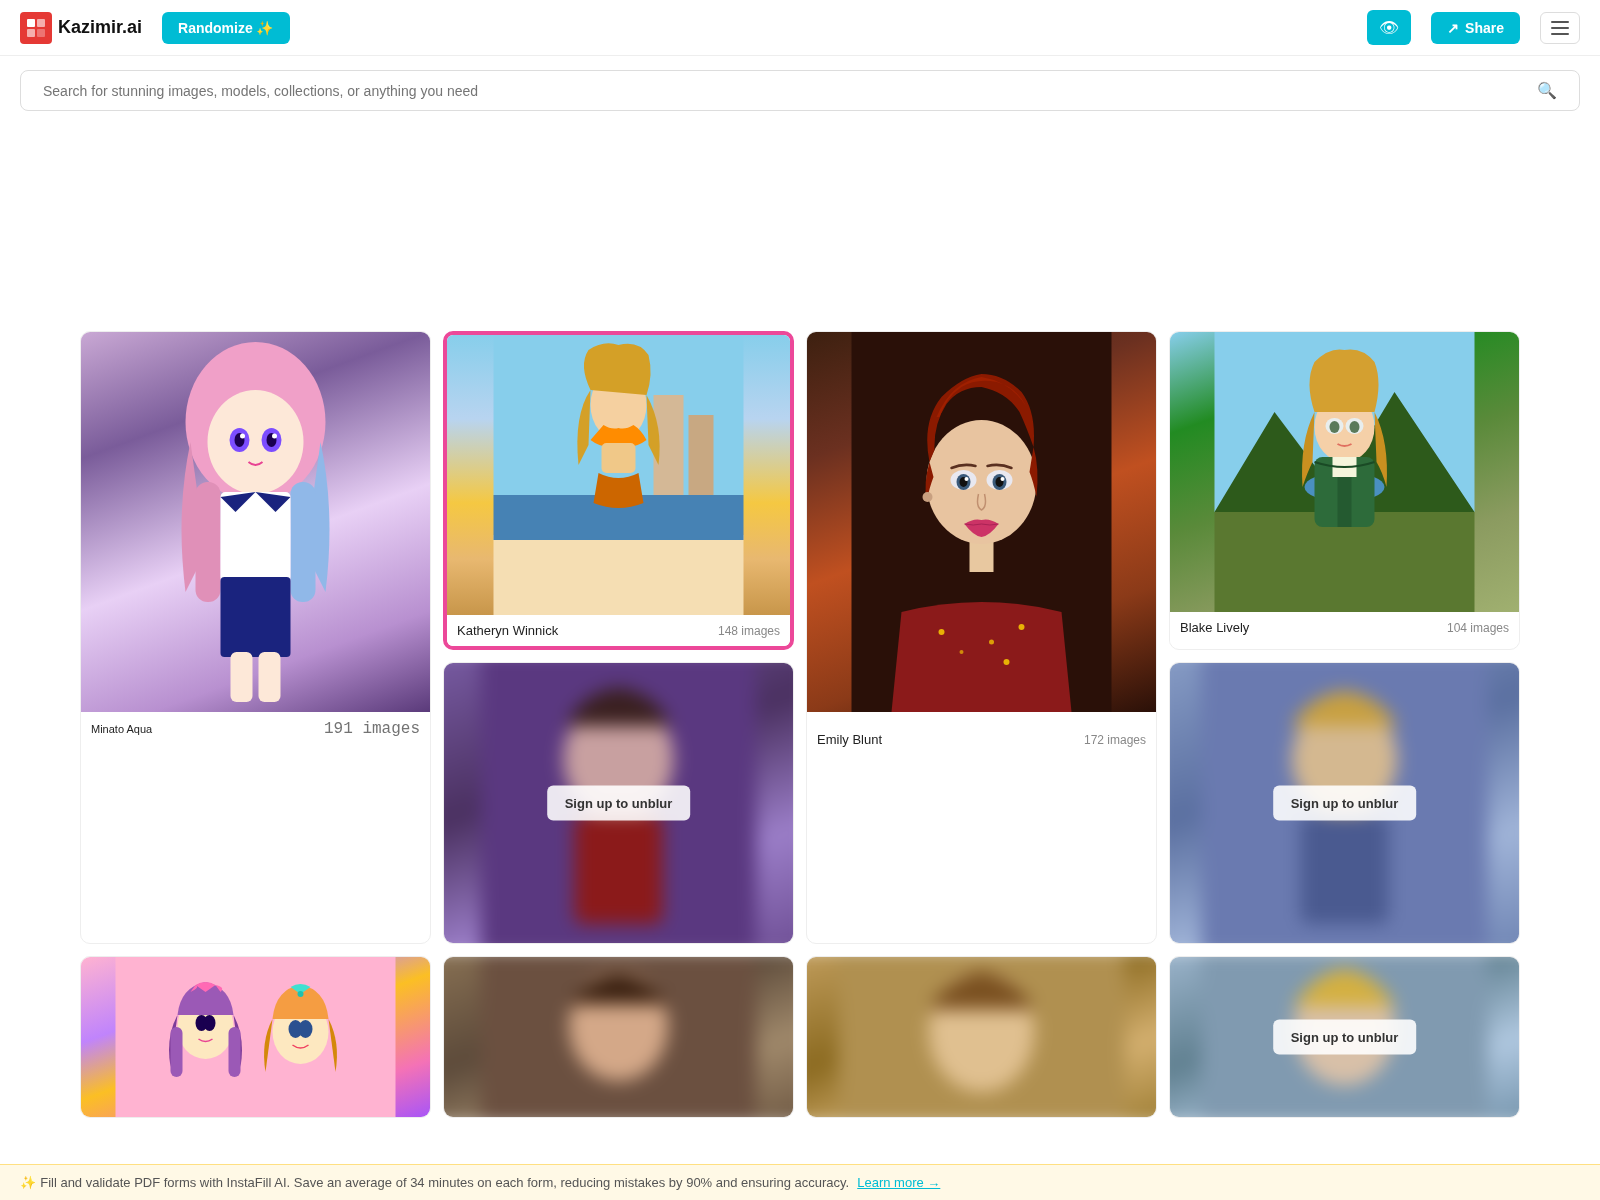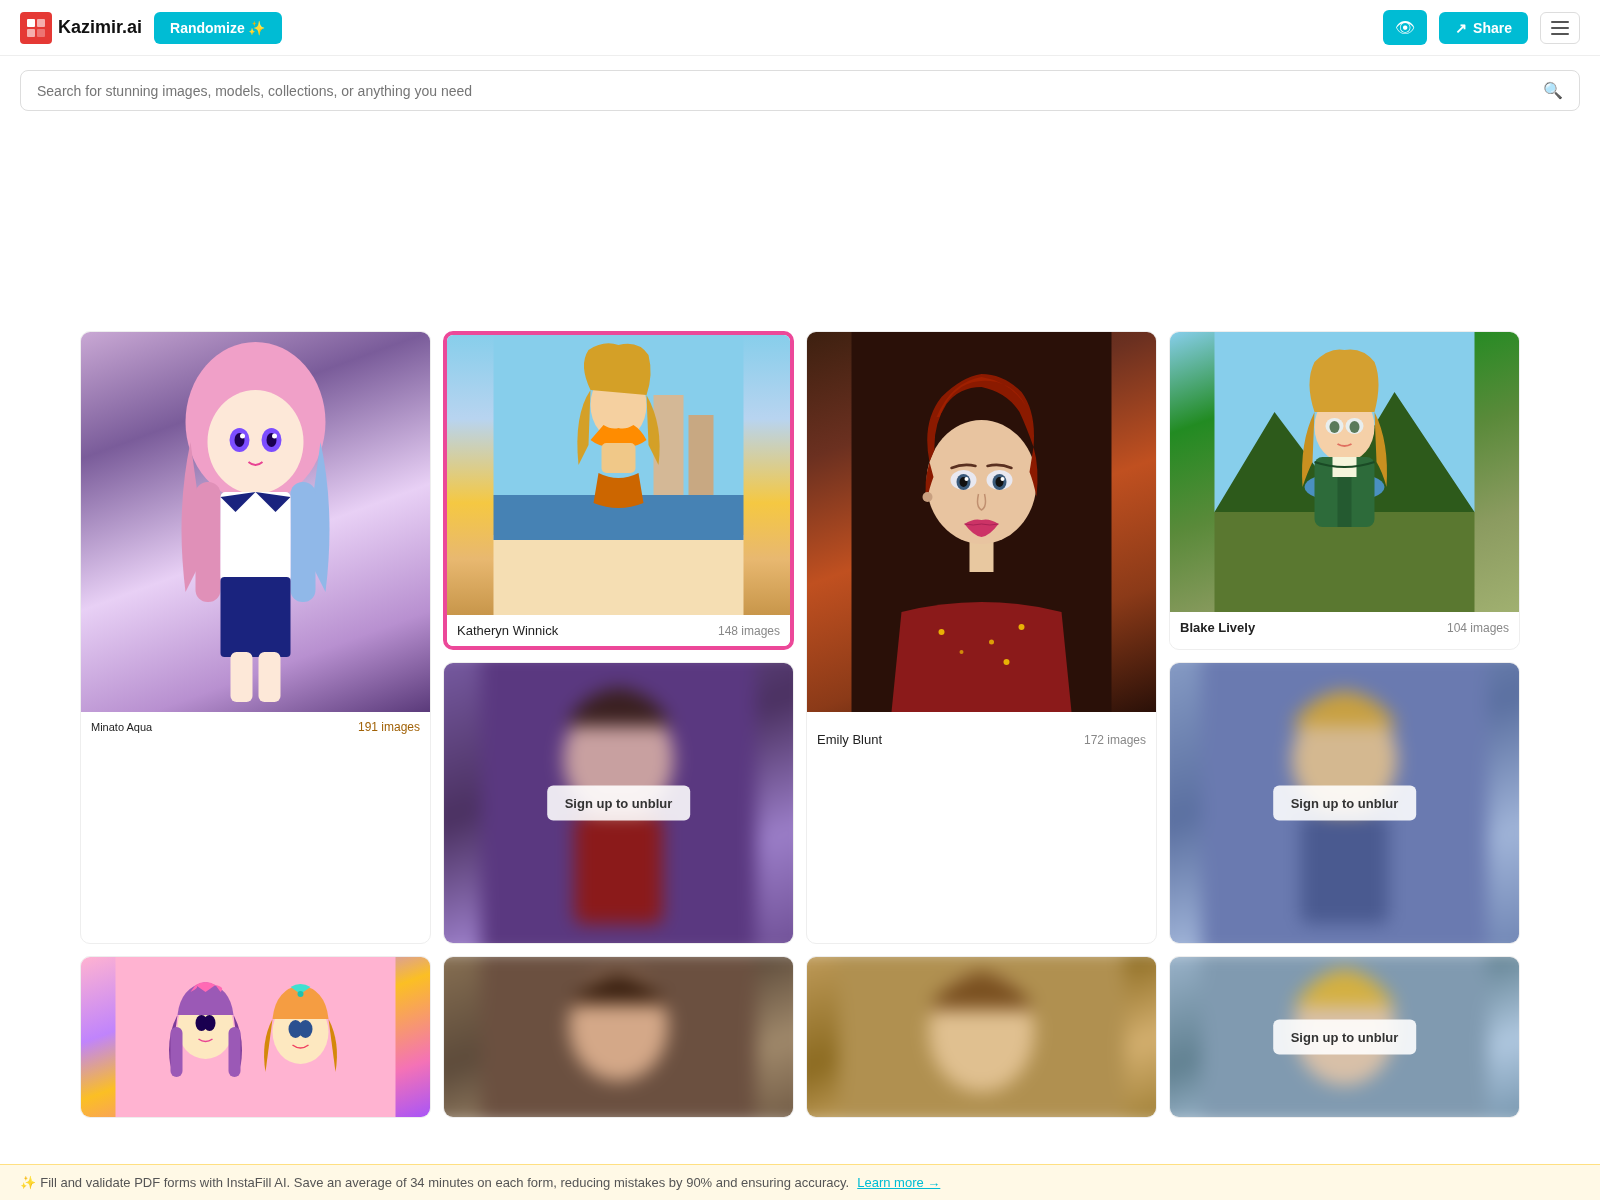--- a/index.html
+++ b/index.html
@@ -1,21 +1,21 @@
 <!DOCTYPE html>
 <html><head>
   <meta charset="utf-8">
   <style>
     * { box-sizing: border-box; margin: 0; padding: 0; }
     body { font-family: -apple-system, BlinkMacSystemFont, 'Segoe UI', sans-serif; background: #fff; color: #333; }
   </style>
 </head>
 <body>
 
-<header style="display:flex;align-items:center;padding:10px 20px;border-bottom:1px solid #eee;gap:12px;">
+<header style="display:flex;align-items:center;padding:10px 20px;border-bottom:1px solid #eee;gap:20px;">
   <div style="display:flex;align-items:center;gap:6px;cursor:pointer;">
     <div style="width:32px;height:32px;background:#e53935;border-radius:4px;display:flex;align-items:center;justify-content:center;">
       <svg width="22" height="22" viewBox="0 0 22 22" fill="none">
         <rect x="2" y="2" width="8" height="8" fill="white" rx="1"></rect>
         <rect x="12" y="2" width="8" height="8" fill="white" rx="1" opacity="0.6"></rect>
         <rect x="2" y="12" width="8" height="8" fill="white" rx="1" opacity="0.6"></rect>
         <rect x="12" y="12" width="8" height="8" fill="white" rx="1" opacity="0.3"></rect>
       </svg>
     </div>
     <span style="font-weight:700;font-size:18px;color:#111;">Kazimir.ai</span>
@@ -35,21 +35,21 @@
   </button>
 
   <button style="background:none;border:1px solid #ddd;border-radius:6px;padding:8px 10px;cursor:pointer;display:flex;flex-direction:column;gap:4px;align-items:center;justify-content:center;">
     <div style="width:18px;height:2px;background:#555;border-radius:2px;"></div>
     <div style="width:18px;height:2px;background:#555;border-radius:2px;"></div>
     <div style="width:18px;height:2px;background:#555;border-radius:2px;"></div>
   </button>
 </header>
 
 <div style="padding:14px 20px 0;">
-  <div style="display:flex;align-items:center;border:1px solid #ddd;border-radius:8px;padding:10px 16px;gap:16px;">
+  <div style="display:flex;align-items:center;border:1px solid #ddd;border-radius:8px;padding:10px 22px;gap:16px;">
     <input type="text" style="flex: 1 1 0%; border: none; outline: none; font-size: 14px; color: rgb(102, 102, 102);" placeholder="Search for stunning images, models, collections, or anything you need">
     <button style="background:none;border:none;cursor:pointer;color:#666;font-size:16px;">
       <span>🔍</span>
     </button>
   </div>
 </div>
 
 <div style="height:220px;"></div>
 
 <div style="padding:0 80px 80px;">
@@ -81,21 +81,21 @@
           <polygon points="140,160 120,180 105,165" fill="#1a237e"></polygon>
           <polygon points="140,160 160,180 175,165" fill="#1a237e"></polygon>
           <rect x="105" y="245" width="70" height="80" rx="4" fill="#1a237e"></rect>
 
           <rect x="115" y="320" width="22" height="50" rx="6" fill="#fde8d8"></rect>
           <rect x="143" y="320" width="22" height="50" rx="6" fill="#fde8d8"></rect>
         </svg>
       </div>
       <div style="display:flex;justify-content:space-between;align-items:center;padding:8px 10px;background:#fff;">
         <span style="font-size:11px;font-weight:500;color:#222;">Minato Aqua</span>
-        <span style="font-size:12px;color:#a16207;">191 images</span>
+        <span style="font-size:16px;color:#737373;font-family:Liberation Mono, monospace;">191 images</span>
       </div>
     </div>
 
     <div style="grid-column:2;grid-row:1;border-radius:10px;overflow:hidden;border:4px solid #ec4899;cursor:pointer;">
       <div style="height:280px;background:linear-gradient(180deg,#87ceeb 0%,#b8d4f0 30%,#f5c842 60%,#e8b870 80%,#c8964a 100%);position:relative;overflow:hidden;">
         <svg width="100%" height="100%" viewBox="0 0 250 280" preserveAspectRatio="xMidYMid meet">
 
           <rect x="0" y="0" width="250" height="160" fill="#87ceeb"></rect>
 
           <rect x="0" y="200" width="250" height="80" fill="#f5deb3"></rect>
@@ -199,21 +199,21 @@
 
           <ellipse cx="120" cy="94" rx="9" ry="8" fill="#e8eeee"></ellipse>
           <ellipse cx="140" cy="94" rx="9" ry="8" fill="#e8eeee"></ellipse>
           <ellipse cx="120" cy="95" rx="5" ry="6" fill="#5a7a5a"></ellipse>
           <ellipse cx="140" cy="95" rx="5" ry="6" fill="#5a7a5a"></ellipse>
 
           <path d="M123 112 Q130 116 137 112" stroke="#e07060" stroke-width="2" fill="none"></path>
         </svg>
       </div>
       <div style="display:flex;justify-content:space-between;align-items:center;padding:8px 10px;background:#fff;">
-        <span style="font-size:13px;font-weight:700;color:#222;">Blake Lively</span>
+        <span style="font-size:13px;font-weight:400;color:#222;">Blake Lively</span>
         <span style="font-size:12px;color:#888;">104 images</span>
       </div>
     </div>
 
     <div style="grid-column:2;grid-row:2;border-radius:10px;overflow:hidden;border:1px solid #eee;cursor:pointer;position:relative;">
       <div style="height:280px;background:linear-gradient(160deg,#7b5ea7 0%,#4a3060 40%,#9b7ec8 70%,#6a4a90 100%);filter:blur(8px);transform:scale(1.1);overflow:hidden;">
         <svg width="100%" height="100%" viewBox="0 0 250 280">
           <rect x="0" y="0" width="250" height="280" fill="#5a3880"></rect>
           <ellipse cx="125" cy="100" rx="50" ry="55" fill="#c8a0a0"></ellipse>
           <rect x="85" y="150" width="80" height="100" rx="8" fill="#8B1A1A"></rect>

